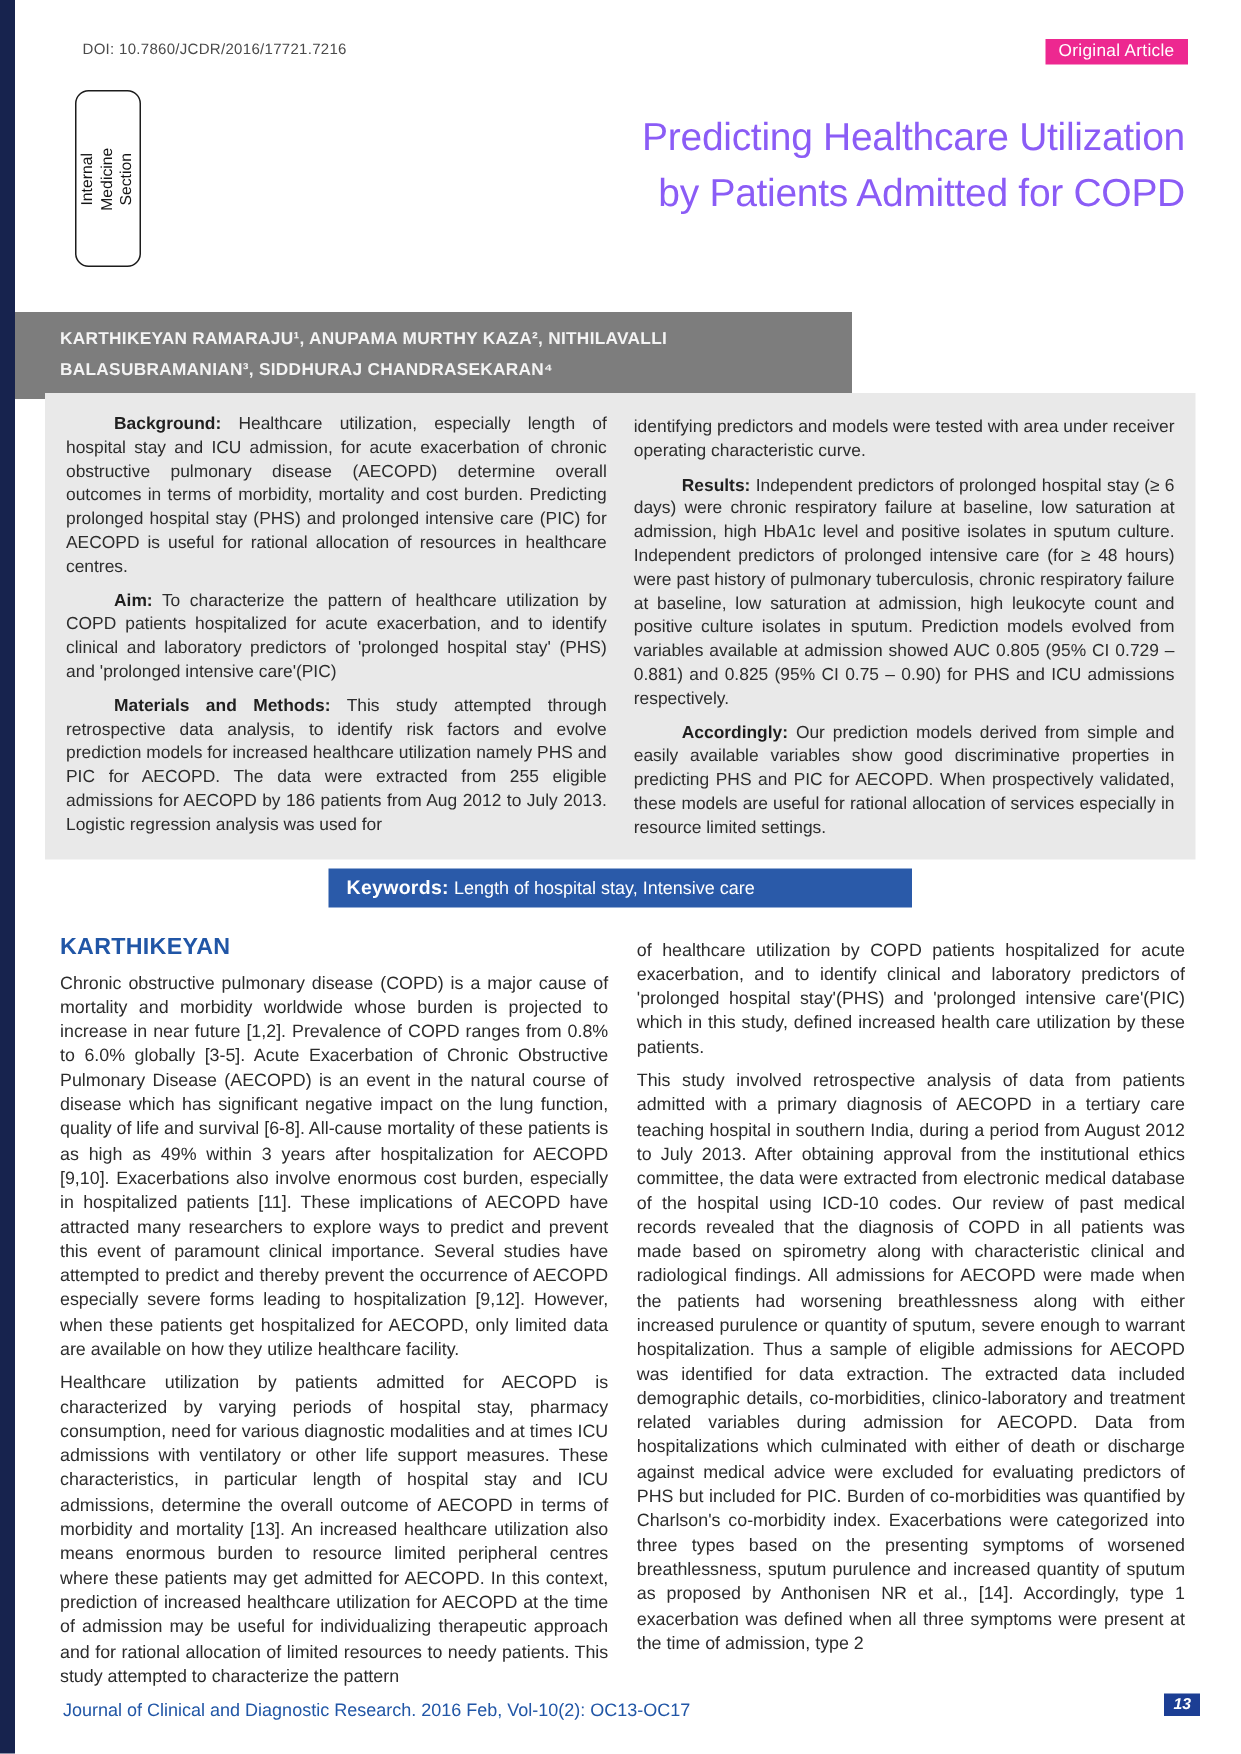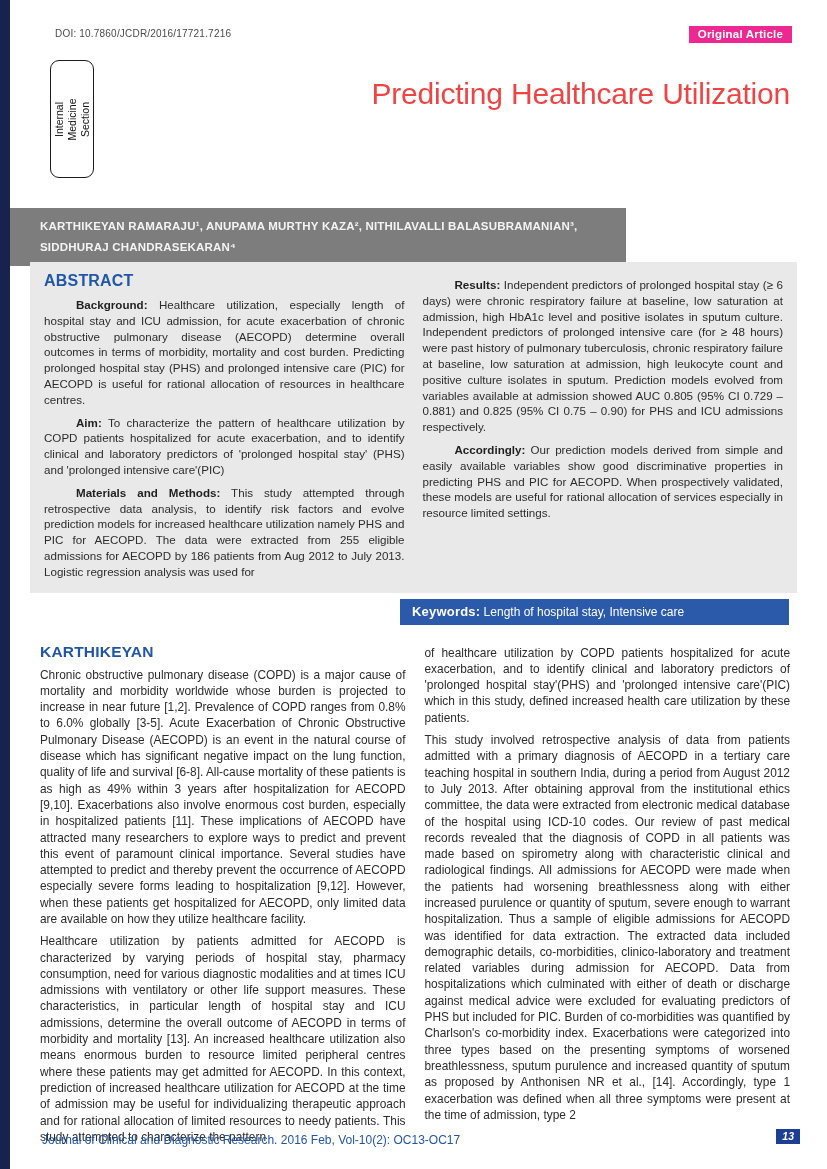--- a/index.html
+++ b/index.html
@@ -4,48 +4,48 @@
 <style>
   html,body{margin:0;padding:0;background:#ffffff;}
   body{width:827px;height:1169px;overflow:hidden;position:relative;
        font-family:"Liberation Sans","DejaVu Sans",sans-serif;}
 
   .left-strip{position:absolute;left:0;top:0;width:10px;height:1169px;background:#17234e;}
 
   .doi{position:absolute;left:55px;top:28px;font-size:10px;color:#4a4a4a;letter-spacing:.2px;}
 
   .badge{position:absolute;right:35px;top:26px;background:#ed2890;color:#ffffff;
-         font-size:11.5px;font-weight:bold;padding:2px 9px 3px;letter-spacing:.2px;}
+         font-size:11.5px;font-weight:normal;padding:2px 9px 3px;letter-spacing:.2px;}
 
   .section-box{position:absolute;left:50px;top:60px;width:42px;height:116px;
                border:1.3px solid #1c1c1c;border-radius:9px;background:#fff;
                display:flex;align-items:center;justify-content:center;}
   .section-box .vert{transform:rotate(-90deg);width:106px;text-align:center;
                      font-size:10.5px;line-height:13px;color:#141414;}
 
   .title{position:absolute;left:196px;right:37px;top:56px;text-align:right;
-         color:#ef4444;font-size:30px;line-height:36.5px;font-weight:400;letter-spacing:-.2px;}
+         color:#8b5cf6;font-size:26px;line-height:36.5px;font-weight:400;letter-spacing:-.2px;}
   .title span{display:block;}
 
-  .authors-bar{position:absolute;left:10px;top:208px;width:616px;box-sizing:border-box;
+  .authors-bar{position:absolute;left:10px;top:208px;width:558px;box-sizing:border-box;
                background:#7d7d7d;color:#f4f4f4;font-size:11.5px;font-weight:bold;
                line-height:21px;padding:8px 14px 8px 30px;letter-spacing:.2px;}
 
   .flow{position:absolute;left:0;top:262px;right:0;}
 
   .abstract{margin:0 30px;background:#e9e9e9;padding:6px 14px 13px;
             display:flex;gap:18px;}
   .abstract .col{flex:1 1 0;min-width:0;}
   h2.sec{font-size:16px;color:#2156a6;margin:4px 0 2px;letter-spacing:.2px;font-weight:bold;}
   .abstract p{font-size:11.6px;line-height:15.8px;text-align:justify;
               color:#2c2c2c;margin:7px 0 0;}
   .abstract .col-r p:first-child{margin-top:9px;}
   .abstract b{color:#1f1f1f;margin-left:32px;}
 
-  .kw-row{margin:6px 38px 0;display:flex;justify-content:flex-end;}
+  .kw-row{margin:6px 14px 0;display:flex;justify-content:center;}
   .kw-bar{width:389px;box-sizing:border-box;background:#2a5aa9;color:#ffffff;
           padding:5px 12px 6px;font-size:12px;}
   .kw-bar b{font-size:13px;letter-spacing:.2px;}
 
   .body-cols{margin:16px 37px 0 40px;display:flex;gap:19px;}
   .body-cols .col{flex:1 1 0;min-width:0;}
   .body-cols h2.sec{font-size:15.5px;margin:2px 0 3px;}
   .body-cols h2.methods{margin-top:13px;}
   .body-cols p{font-size:11.9px;line-height:16.3px;text-align:justify;
                color:#2c2c2c;margin:6px 0 0;}
@@ -63,45 +63,48 @@
 <div class="doi">DOI: 10.7860/JCDR/2016/17721.7216</div>
 
 <div class="badge">Original Article</div>
 
 <div class="section-box">
   <span class="vert">Internal Medicine Section</span>
 </div>
 
 <h1 class="title">
   <span>Predicting Healthcare Utilization</span>
+  <span>by Patients Admitted for COPD</span>
 </h1>
 
 <div class="authors-bar">
   <span>KARTHIKEYAN RAMARAJU¹, ANUPAMA MURTHY KAZA², NITHILAVALLI BALASUBRAMANIAN³, SIDDHURAJ CHANDRASEKARAN⁴</span>
 </div>
 
 <div class="flow">
 
   <div class="abstract">
     <div class="col">
-      <h2 class="sec">ABSTRACT</h2>
       <p>
         <b>Background:</b>
         <span>Healthcare utilization, especially length of hospital stay and ICU admission, for acute exacerbation of chronic obstructive pulmonary disease (AECOPD) determine overall outcomes in terms of morbidity, mortality and cost burden. Predicting prolonged hospital stay (PHS) and prolonged intensive care (PIC) for AECOPD is useful for rational allocation of resources in healthcare centres.</span>
       </p>
       <p>
         <b>Aim:</b>
         <span>To characterize the pattern of healthcare utilization by COPD patients hospitalized for acute exacerbation, and to identify clinical and laboratory predictors of 'prolonged hospital stay' (PHS) and 'prolonged intensive care'(PIC)</span>
       </p>
       <p>
         <b>Materials and Methods:</b>
         <span>This study attempted through retrospective data analysis, to identify risk factors and evolve prediction models for increased healthcare utilization namely PHS and PIC for AECOPD. The data were extracted from 255 eligible admissions for AECOPD by 186 patients from Aug 2012 to July 2013. Logistic regression analysis was used for</span>
       </p>
     </div>
     <div class="col col-r">
+      <p>
+        <span>identifying predictors and models were tested with area under receiver operating characteristic curve.</span>
+      </p>
       <p>
         <b>Results:</b>
         <span>Independent predictors of prolonged hospital stay (≥ 6 days) were chronic respiratory failure at baseline, low saturation at admission, high HbA1c level and positive isolates in sputum culture. Independent predictors of prolonged intensive care (for ≥ 48 hours) were past history of pulmonary tuberculosis, chronic respiratory failure at baseline, low saturation at admission, high leukocyte count and positive culture isolates in sputum. Prediction models evolved from variables available at admission showed AUC 0.805 (95% CI 0.729 – 0.881) and 0.825 (95% CI 0.75 – 0.90) for PHS and ICU admissions respectively.</span>
       </p>
       <p>
         <b>Accordingly:</b>
         <span>Our prediction models derived from simple and easily available variables show good discriminative properties in predicting PHS and PIC for AECOPD. When prospectively validated, these models are useful for rational allocation of services especially in resource limited settings.</span>
       </p>
     </div>
   </div>

